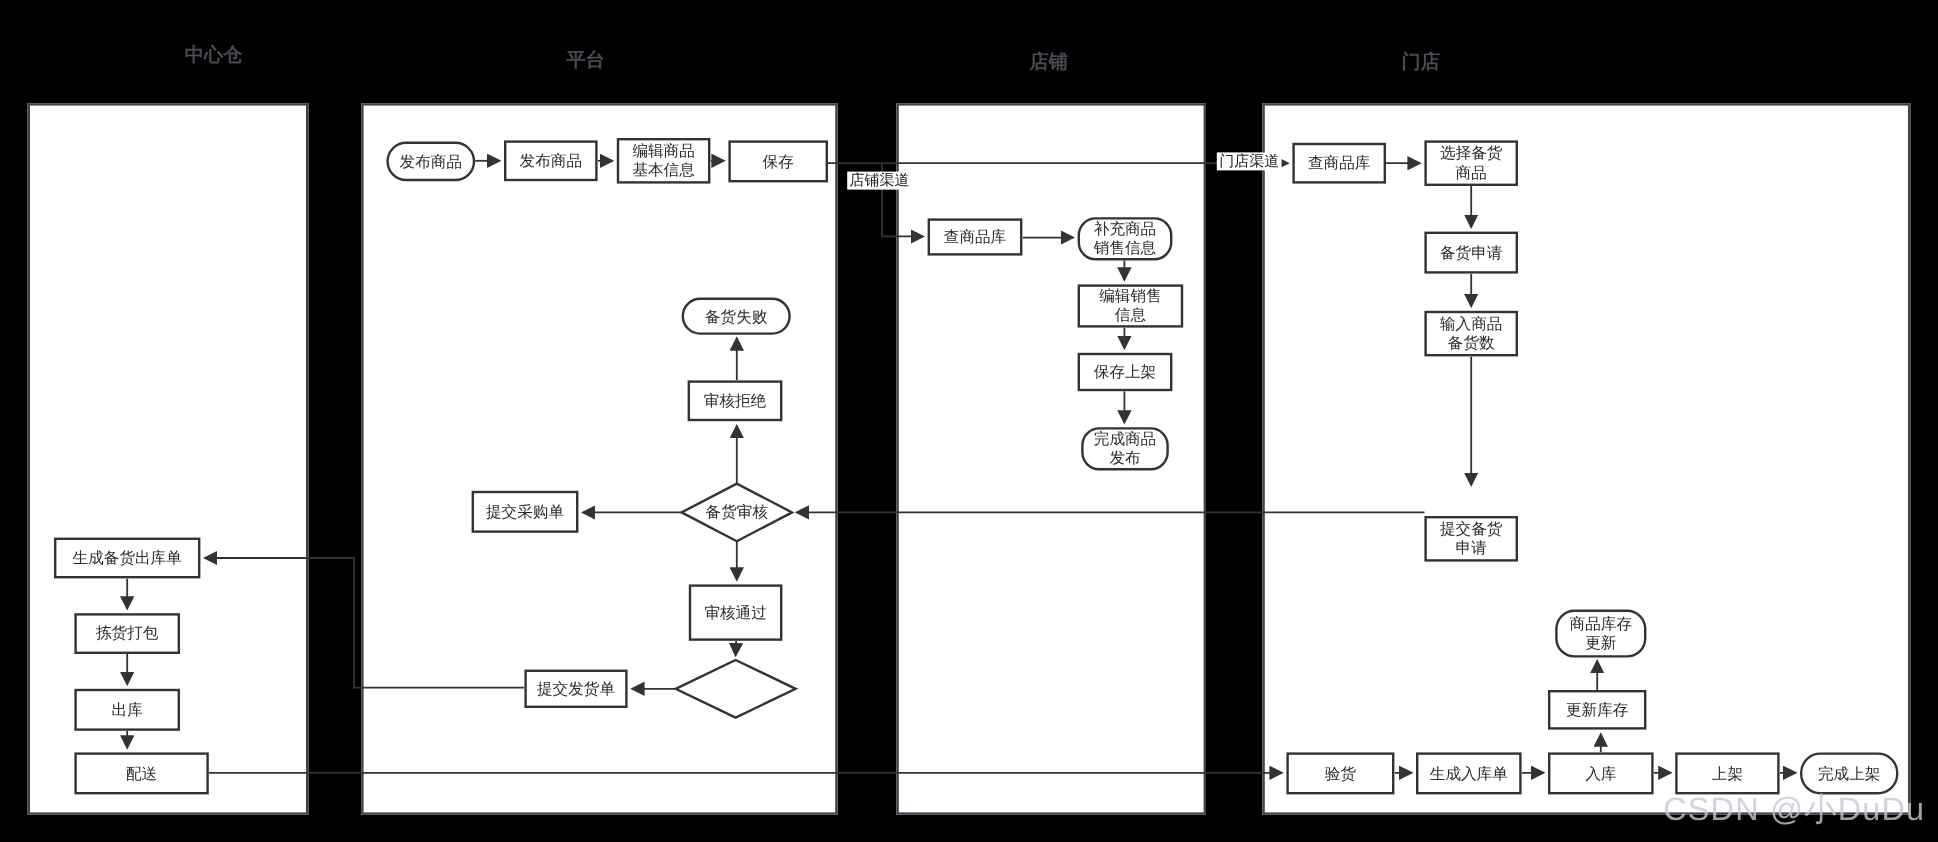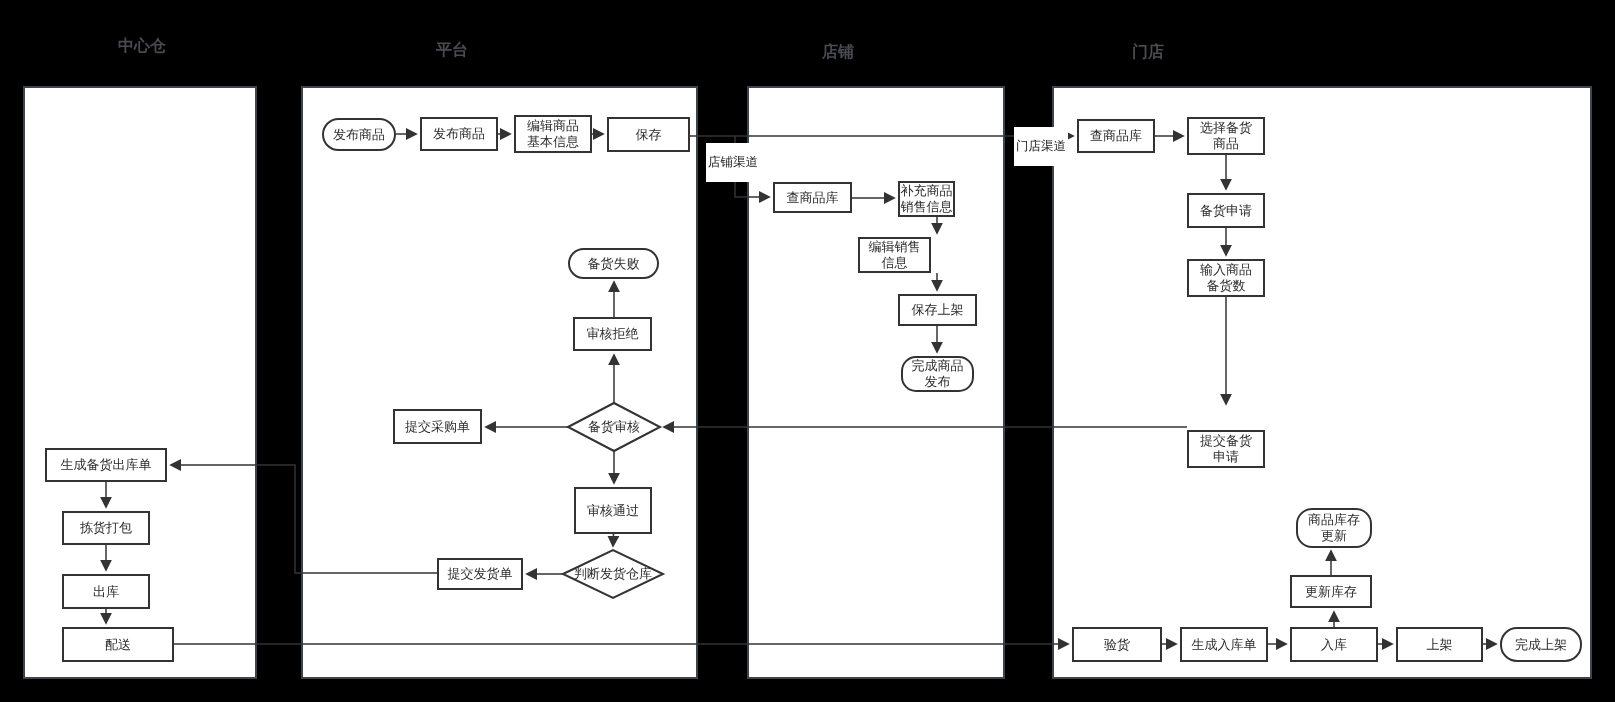--- a/index.html
+++ b/index.html
@@ -1,28 +1,28 @@
 <!DOCTYPE html>
 <html><head>
 <meta charset="utf-8">
 <style>
   html,body{margin:0;padding:0;background:#000;}
   #stage{position:relative;width:1615px;height:702px;background:#000;overflow:hidden;
          font-family:"Liberation Sans","DejaVu Sans",sans-serif;}
   .lane{position:absolute;background:#fff;border:2px solid #3d444d;box-sizing:border-box;z-index:1;}
   .lane-header{position:absolute;transform:translateX(-50%);color:#474b52;font-weight:bold;
-               font-size:16px;z-index:2;white-space:nowrap;}
+               font-size:16px;z-index:2;white-space:nowrap;margin-left:36px;}
   #edges{position:absolute;left:0;top:0;z-index:3;pointer-events:none;}
   .node{position:absolute;background:#fff;border:2px solid #333;box-sizing:border-box;
         display:flex;align-items:center;justify-content:center;text-align:center;
         font-size:13px;line-height:16px;color:#2b2b2b;white-space:pre-line;z-index:4;}
   .stadium{border-radius:18px;}
   .diamond-label{background:transparent;border:none;z-index:5;}
   .chip{position:absolute;background:#fff;color:#222;font-size:12.5px;line-height:15px;
-        padding:12px 2px;z-index:6;white-space:nowrap;}
+        padding:0 2px;z-index:6;white-space:nowrap;}
   .watermark{position:absolute;font-size:27px;letter-spacing:1px;color:rgba(198,202,208,0.8);
              z-index:7;white-space:nowrap;}
 </style>
 </head>
 <body>
 
 <div id="stage">
 
   <div class="lane-header" style="left:142px;top:36px;">中心仓</div>
   <div class="lane-header" style="left:452px;top:40px;">平台</div>
@@ -93,32 +93,31 @@
   <div class="node stadium" style="left:322px;top:118px;width:74px;height:33px;border-radius:17px;">发布商品</div>
   <div class="node" style="left:420px;top:117px;width:78px;height:34px;">发布商品</div>
   <div class="node" style="left:514px;top:115px;width:78px;height:38px;">编辑商品
 基本信息</div>
   <div class="node" style="left:607px;top:117px;width:83px;height:35px;">保存</div>
   <div class="node stadium" style="left:568px;top:248px;width:91px;height:31px;border-radius:16px;">备货失败</div>
   <div class="node" style="left:573px;top:317px;width:79px;height:34px;">审核拒绝</div>
   <div class="node diamond-label" style="left:568px;top:404px;width:92px;height:46px;">备货审核</div>
   <div class="node" style="left:393px;top:409px;width:89px;height:35px;">提交采购单</div>
   <div class="node" style="left:574px;top:487px;width:78px;height:47px;">审核通过</div>
-  <div class="node diamond-label" style="left:558px;top:551px;width:110px;height:46px;">判断发货仓库</div>
   <div class="node" style="left:437px;top:558px;width:86px;height:32px;">提交发货单</div>
 
   <div class="node" style="left:45px;top:448px;width:122px;height:34px;">生成备货出库单</div>
   <div class="node" style="left:62px;top:511px;width:88px;height:34px;">拣货打包</div>
   <div class="node" style="left:62px;top:574px;width:88px;height:35px;">出库</div>
   <div class="node" style="left:62px;top:627px;width:112px;height:35px;">配送</div>
 
   <div class="node" style="left:773px;top:182px;width:79px;height:31px;">查商品库</div>
-  <div class="node" style="left:898px;top:181px;width:57px;height:36px;">补充商品
+  <div class="node" style="left:898px;top:181px;width:79px;height:36px;border-radius:15px;">补充商品
 销售信息</div>
-  <div class="node" style="left:858px;top:237px;width:73px;height:36px;">编辑销售
+  <div class="node" style="left:898px;top:237px;width:88px;height:36px;">编辑销售
 信息</div>
   <div class="node" style="left:898px;top:294px;width:79px;height:32px;">保存上架</div>
   <div class="node stadium" style="left:901px;top:356px;width:73px;height:36px;border-radius:15px;">完成商品
 发布</div>
 
   <div class="node" style="left:1077px;top:119px;width:78px;height:34px;">查商品库</div>
   <div class="node" style="left:1187px;top:117px;width:78px;height:38px;">选择备货
 商品</div>
   <div class="node" style="left:1187px;top:193px;width:78px;height:35px;">备货申请</div>
   <div class="node" style="left:1187px;top:259px;width:78px;height:38px;">输入商品
@@ -130,14 +129,15 @@
   <div class="node" style="left:1290px;top:575px;width:82px;height:33px;">更新库存</div>
   <div class="node" style="left:1072px;top:627px;width:90px;height:35px;">验货</div>
   <div class="node" style="left:1180px;top:627px;width:88px;height:35px;">生成入库单</div>
   <div class="node" style="left:1290px;top:627px;width:88px;height:35px;">入库</div>
   <div class="node" style="left:1396px;top:627px;width:87px;height:35px;">上架</div>
   <div class="node stadium" style="left:1500px;top:627px;width:82px;height:35px;border-radius:17px;">完成上架</div>
 
   <div class="chip" style="left:706px;top:143px;">店铺渠道</div>
   <div class="chip" style="left:1014px;top:127px;">门店渠道</div>
 
+  <div class="watermark" style="left:1386px;top:656px;">CSDN @小DuDu</div>
 
 </div>
 
 </body></html>

